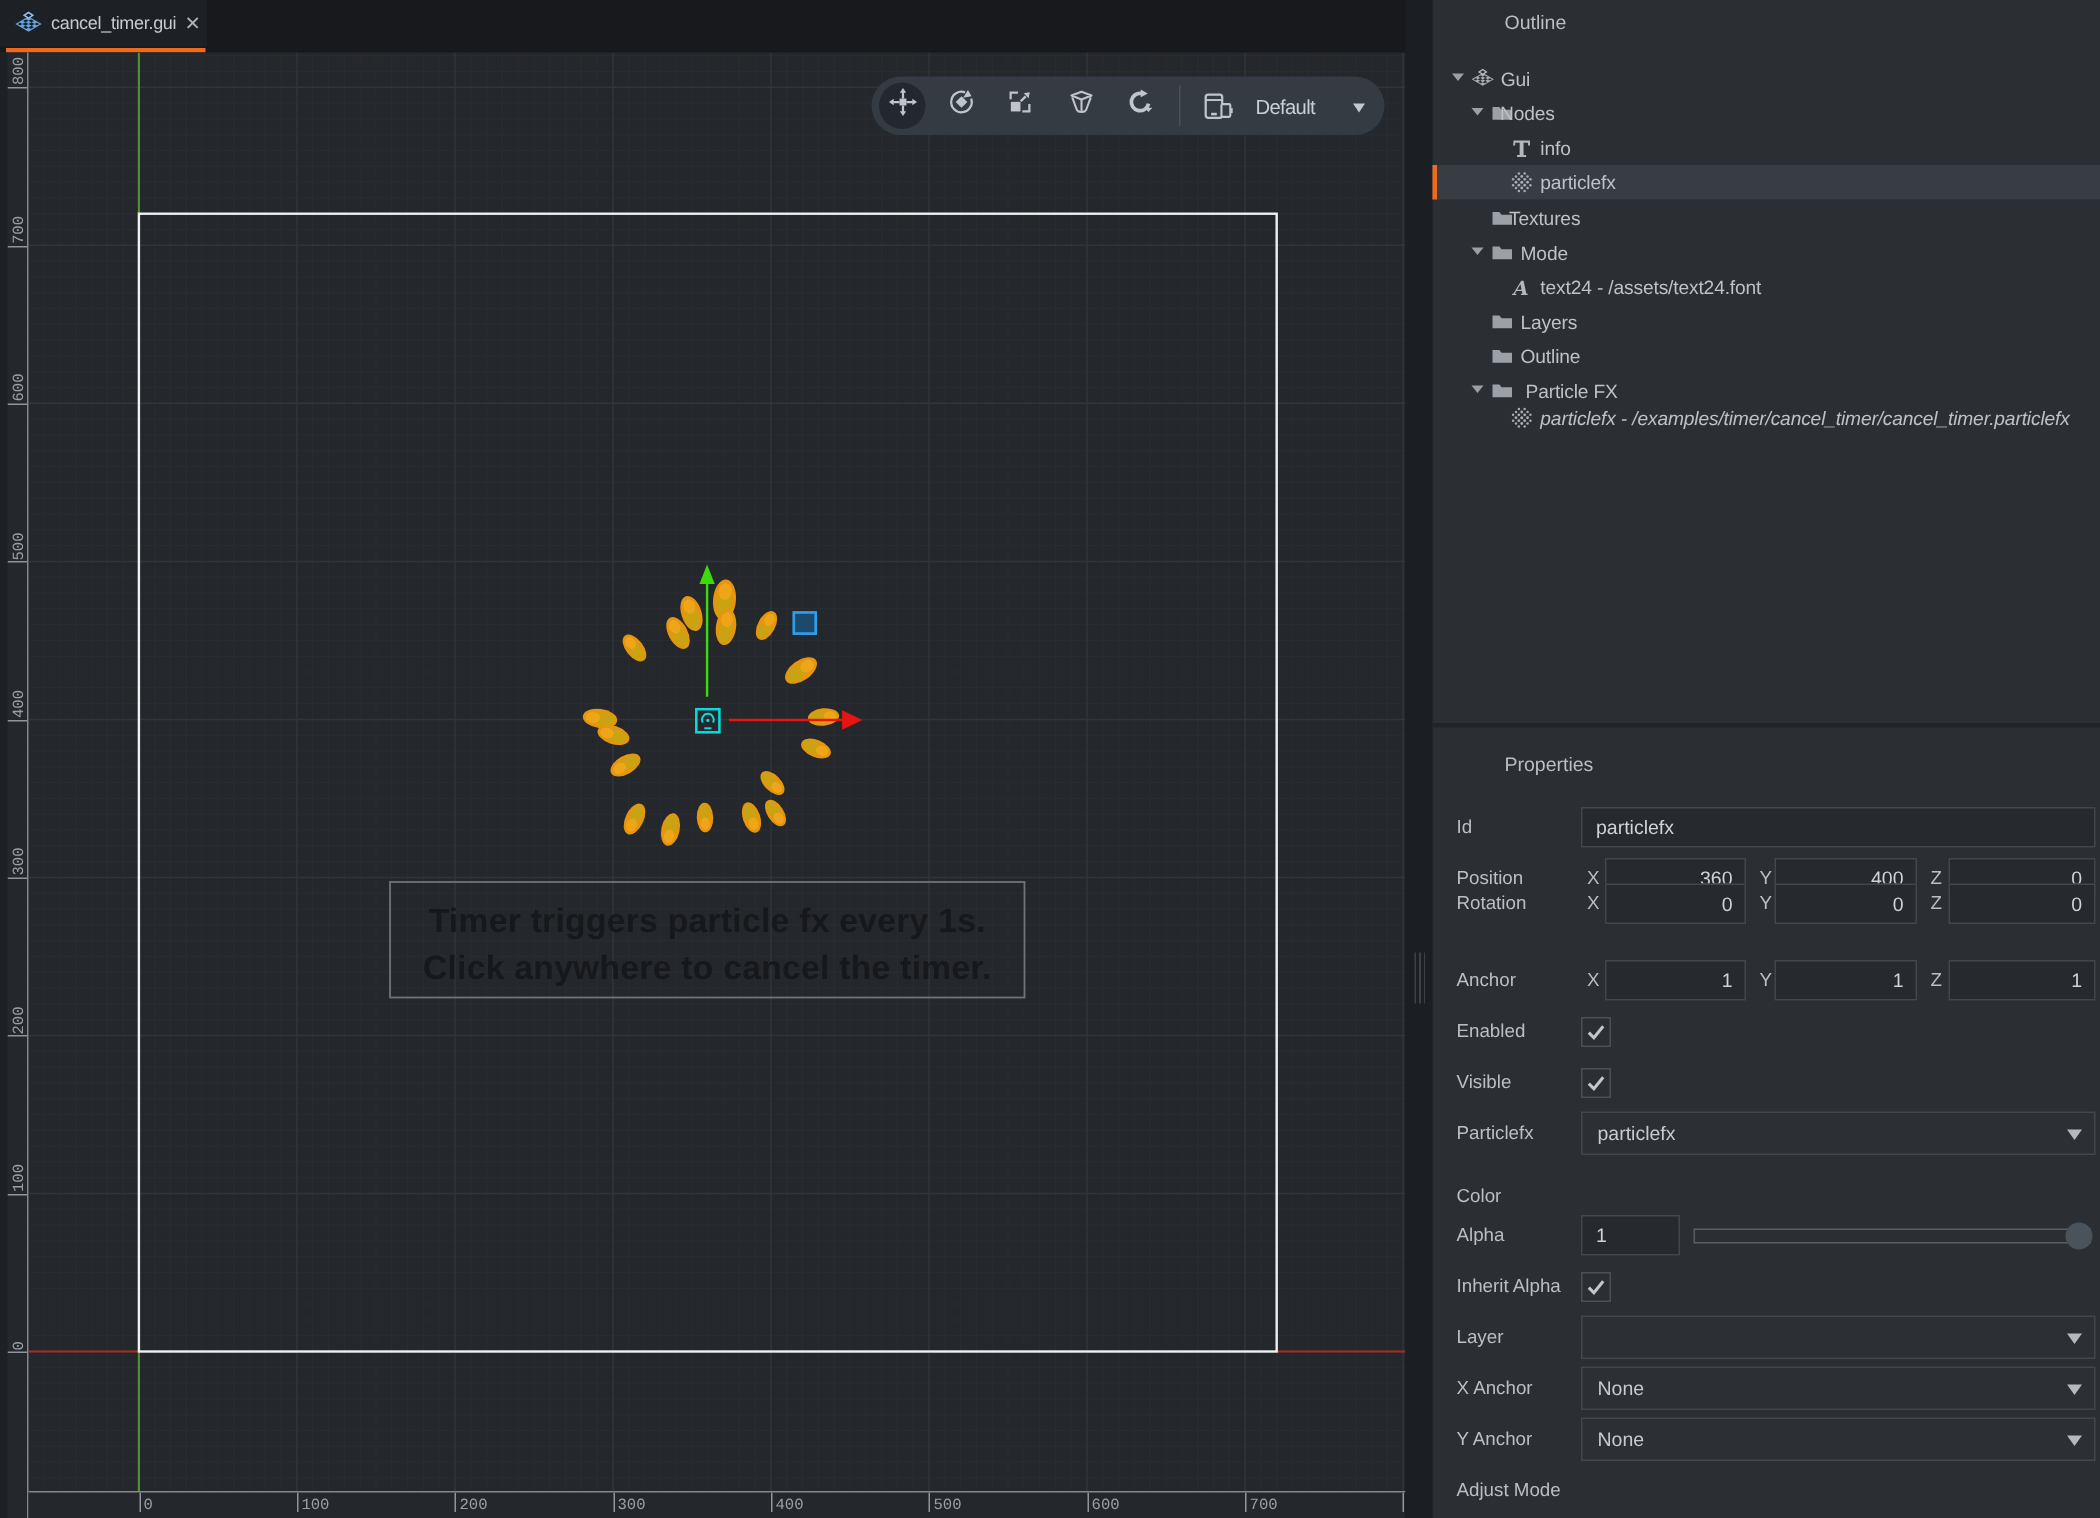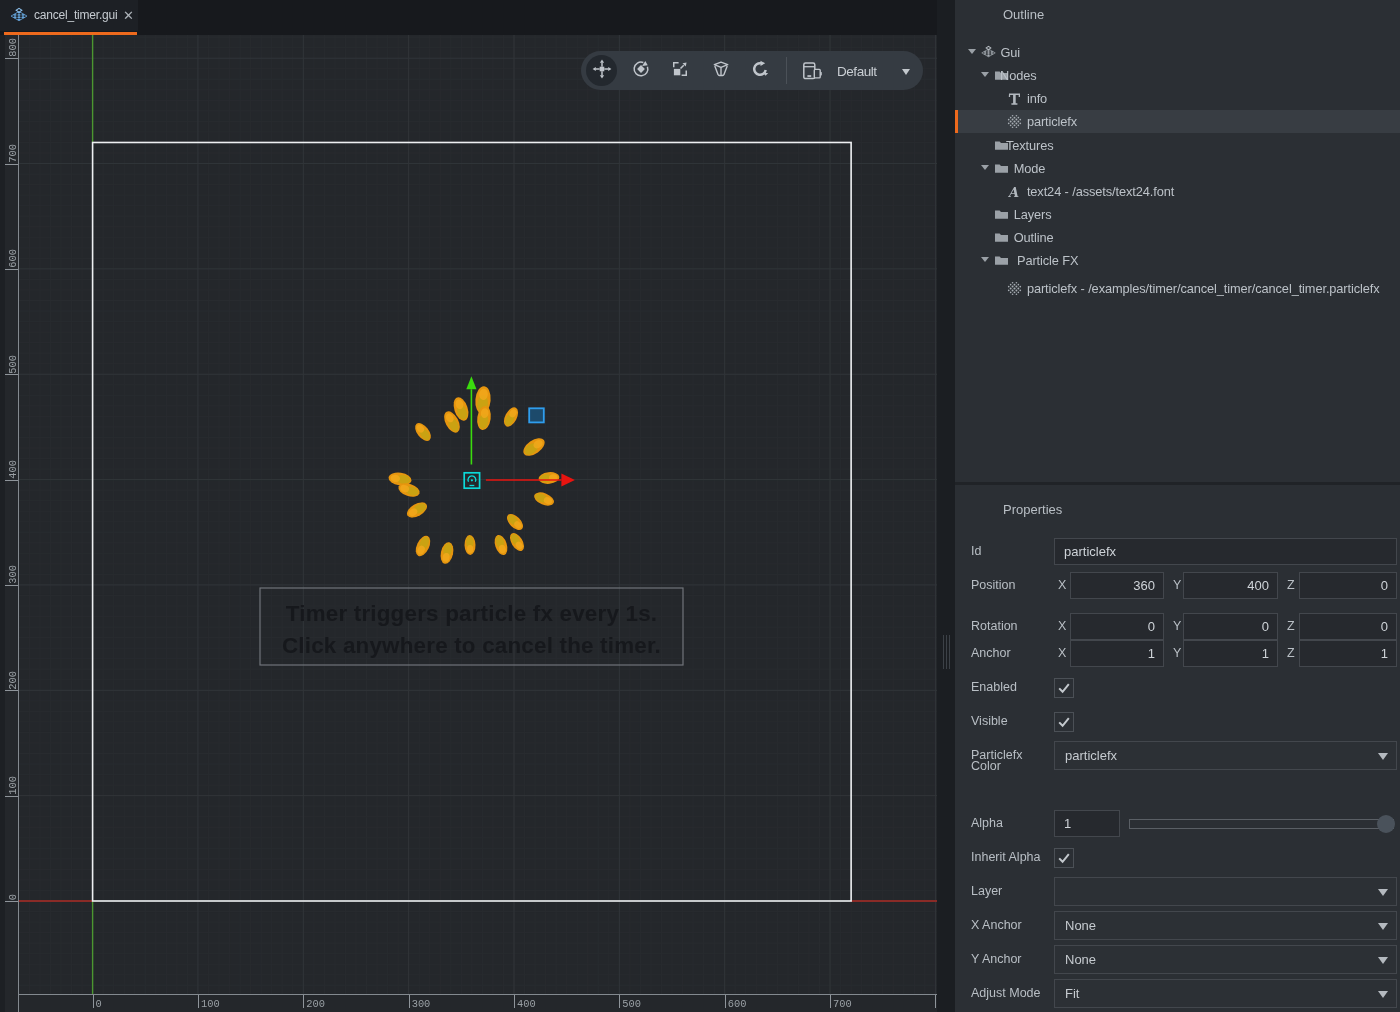--- a/index.html
+++ b/index.html
@@ -398,21 +398,21 @@
             </svg></span>
           <span class="t-label" style="left:58.7px">Outline</span>
         </div>
         <div class="trow" style="top: 249.26px;">
           <span class="t-exp" style="left:26.2px"></span>
           <span class="t-icon" style="left:38.7px"><svg width="15" height="15" viewBox="0 0 15 15">
               <path d="M1,3.4 h4.6 l1.4,1.7 h7 v6.7 h-13 z" fill="#9ba1a7"></path>
             </svg></span>
           <span class="t-label" style="left:62px">Particle FX</span>
         </div>
-        <div class="trow" style="top: 277px;">
+        <div class="trow" style="top: 267px; font-style: italic;">
           <span class="t-icon" style="left:51.9px"><svg width="15" height="15" viewBox="0 0 14.4 14.4">
               <circle cx="5.35" cy="1.6499999999999995" r="0.8" fill="#a6acb2"></circle>
               <circle cx="9.05" cy="1.6499999999999995" r="0.8" fill="#a6acb2"></circle>
               <circle cx="3.5" cy="3.5" r="0.8" fill="#a6acb2"></circle>
               <circle cx="7.2" cy="3.5" r="0.92" fill="#a6acb2"></circle>
               <circle cx="10.9" cy="3.5" r="0.8" fill="#a6acb2"></circle>
               <circle cx="1.6499999999999995" cy="5.35" r="0.8" fill="#a6acb2"></circle>
               <circle cx="5.35" cy="5.35" r="0.92" fill="#a6acb2"></circle>
               <circle cx="9.05" cy="5.35" r="0.92" fill="#a6acb2"></circle>
               <circle cx="12.75" cy="5.35" r="0.8" fill="#a6acb2"></circle>
@@ -441,21 +441,21 @@
         </div>
         <div class="prow" style="top: 569px;">
           <span class="plabel">Position</span>
           <span class="axlab" style="left:103px">X</span>
           <input class="tin num" style="left: 115px; width: 94px;" value="360">
           <span class="axlab" style="left:218px">Y</span>
           <input class="tin num" style="left: 228px; width: 95px;" value="400">
           <span class="axlab" style="left:332px">Z</span>
           <input class="tin num" style="left: 344px; width: 98px;" value="0">
         </div>
-        <div class="prow" style="top: 610px;">
+        <div class="prow" style="top: 586px;">
           <span class="plabel">Rotation</span>
           <span class="axlab" style="left:103px">X</span>
           <input class="tin num" style="left: 115px; width: 94px;" value="0">
           <span class="axlab" style="left:218px">Y</span>
           <input class="tin num" style="left: 228px; width: 95px;" value="0">
           <span class="axlab" style="left:332px">Z</span>
           <input class="tin num" style="left: 344px; width: 98px;" value="0">
         </div>
         <div class="prow" style="top: 637px;">
           <span class="plabel">Anchor</span>
@@ -482,21 +482,21 @@
             </svg>
           </span>
         </div>
         <div class="prow" style="top: 739px;">
           <span class="plabel">Particlefx</span>
           <div class="dd">
    <span class="dd-val">particlefx</span>
             <span class="dd-car"></span>
           </div>
         </div>
-        <div class="prow" style="top: 750px;">
+        <div class="prow" style="top: 781px;">
           <span class="plabel">Color</span>
         </div>
         <div class="prow" style="top: 807px;">
           <span class="plabel">Alpha</span>
           <input class="tin" style="left: 99px; width: 66px;" value="1">
    <span class="slider-track"></span>
    <span class="slider-knob"></span>
         </div>
         <div class="prow" style="top: 841px;">
           <span class="plabel">Inherit Alpha</span>
@@ -522,21 +522,17 @@
         </div>
         <div class="prow" style="top: 943px;">
           <span class="plabel">Y Anchor</span>
           <div class="dd">
    <span class="dd-val">None</span>
             <span class="dd-car"></span>
           </div>
         </div>
         <div class="prow" style="top: 977px;">
           <span class="plabel">Adjust Mode</span>
-          <div class="dd">
-   <span class="dd-val">Fit</span>
-            <span class="dd-car"></span>
-          </div>
         </div>
       </div>
   </div>
 
 </div>
 
 </body></html>

